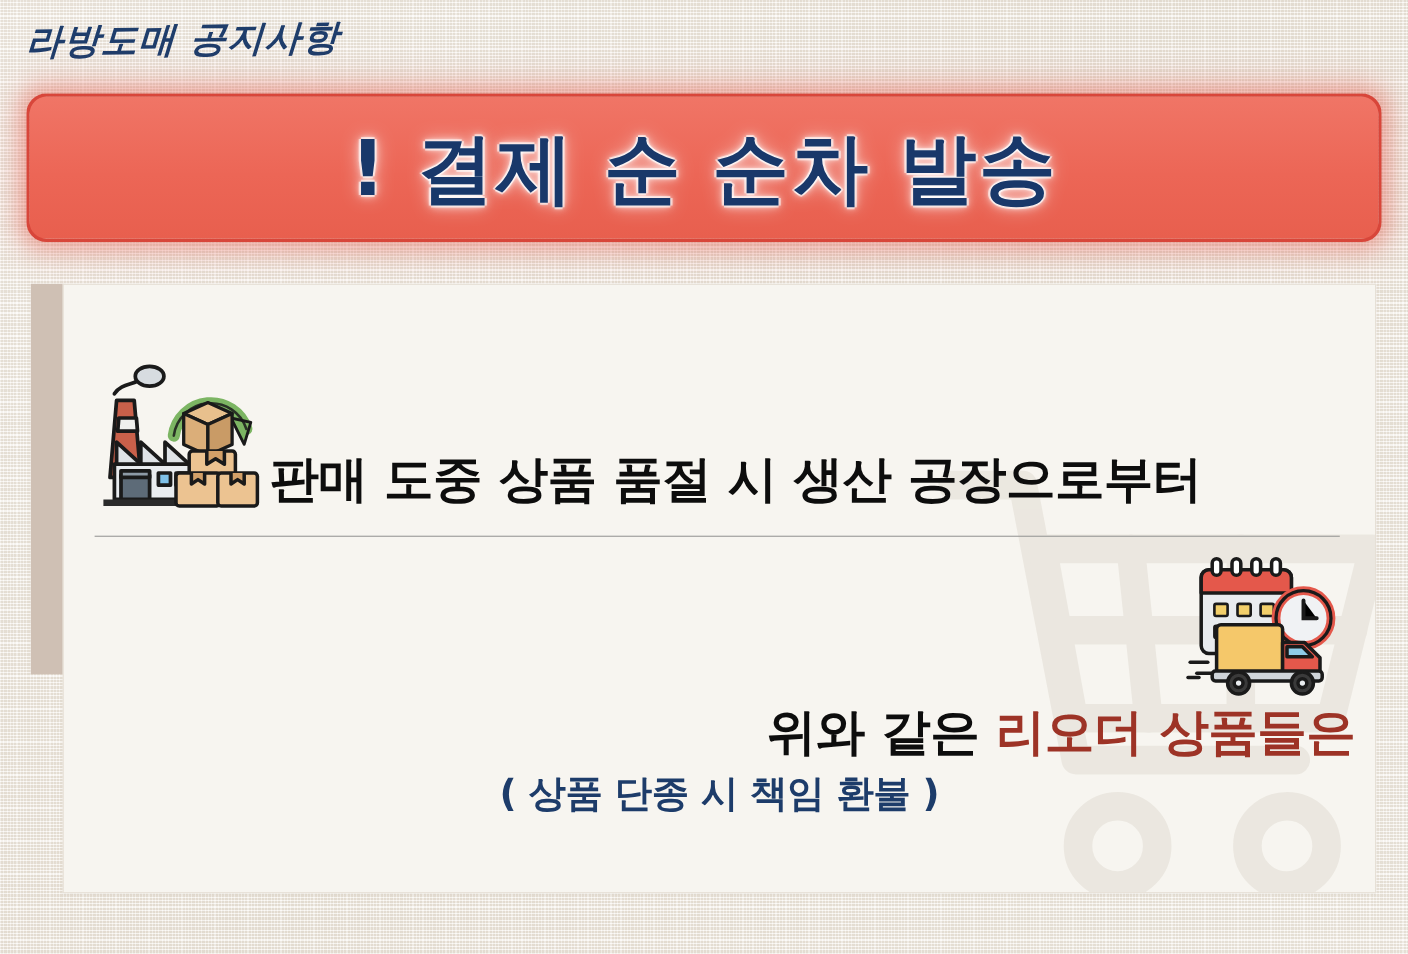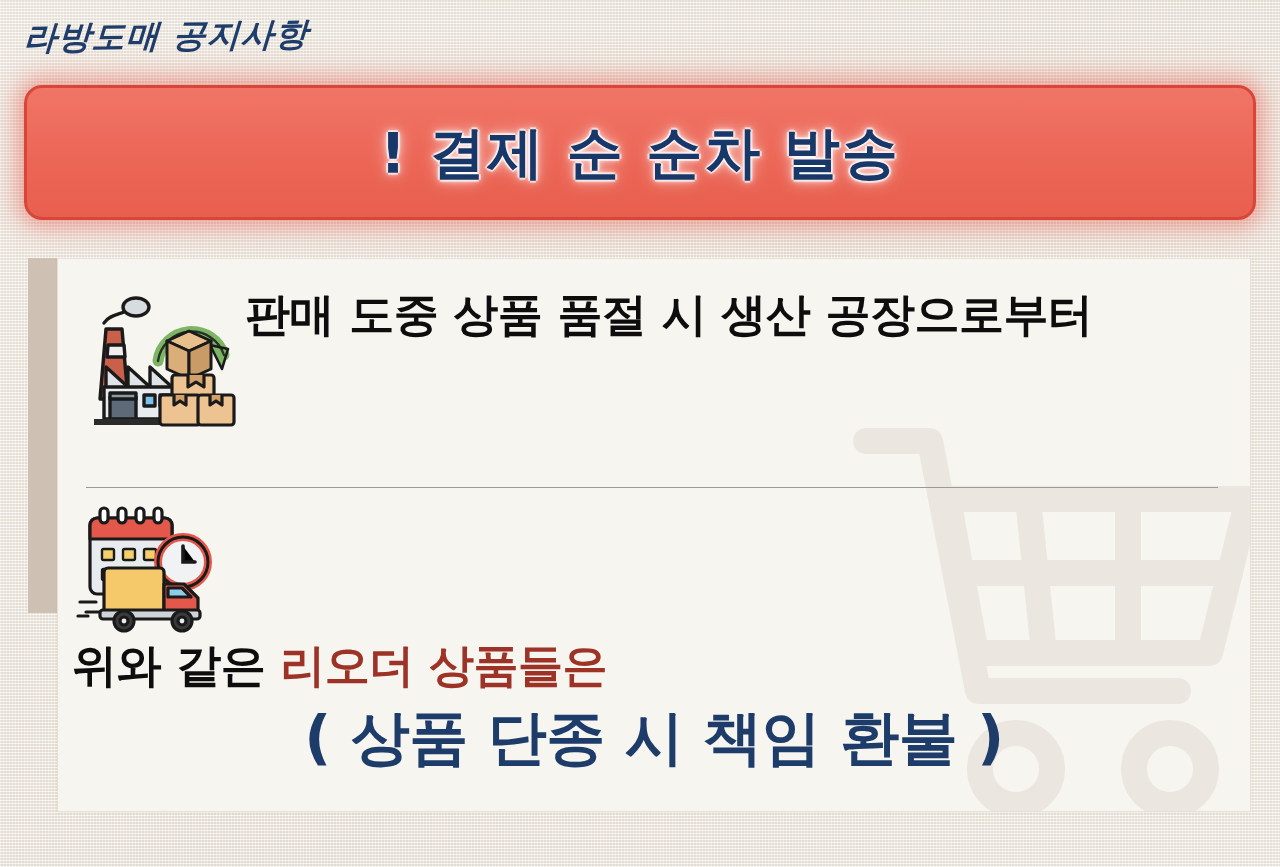--- a/index.html
+++ b/index.html
@@ -47,21 +47,21 @@
     border: 3px solid #d8463a;
     border-radius: 18px;
     box-shadow:
       0 0 18px 7px rgba(232,95,78,0.38),
       0 0 34px 14px rgba(232,95,78,0.16);
     display: flex;
     align-items: center;
     justify-content: center;
   }
   .banner-text {
-    font-size: 56px;
+    font-size: 70px;
     font-weight: 900;
     color: #19386a;
     letter-spacing: 2px;
     white-space: nowrap;
     line-height: 1;
     text-shadow:
       0 0 4px rgba(255,255,255,0.95),
       0 0 9px rgba(255,255,255,0.85),
       2px 0 0 rgba(255,255,255,0.55),
       -2px 0 0 rgba(255,255,255,0.55),
@@ -110,21 +110,21 @@
 
   .card-inner {
     position: relative;
     z-index: 1;
     height: 100%;
   }
 
   
   .row {
     display: flex;
-    align-items: flex-start;
+    align-items: flex-end;
   }
   .row-1 {
     position: absolute;
     left: 22px;
     top: 24px;
     width: 1150px;
     height: 185px;
   }
   .row-2 {
     position: absolute;
@@ -176,21 +176,21 @@
     background: #9a9a98;
   }
 
   
   .footnote {
     position: absolute;
     left: 0;
     top: 440px;
     width: 100%;
     text-align: center;
-    font-size: 59px;
+    font-size: 34px;
     font-weight: 800;
     color: #1d3c6a;
     letter-spacing: -0.5px;
     white-space: nowrap;
     font-family: "DejaVu Sans", sans-serif;
   }
 </style>
 </head>
 <body>
 

